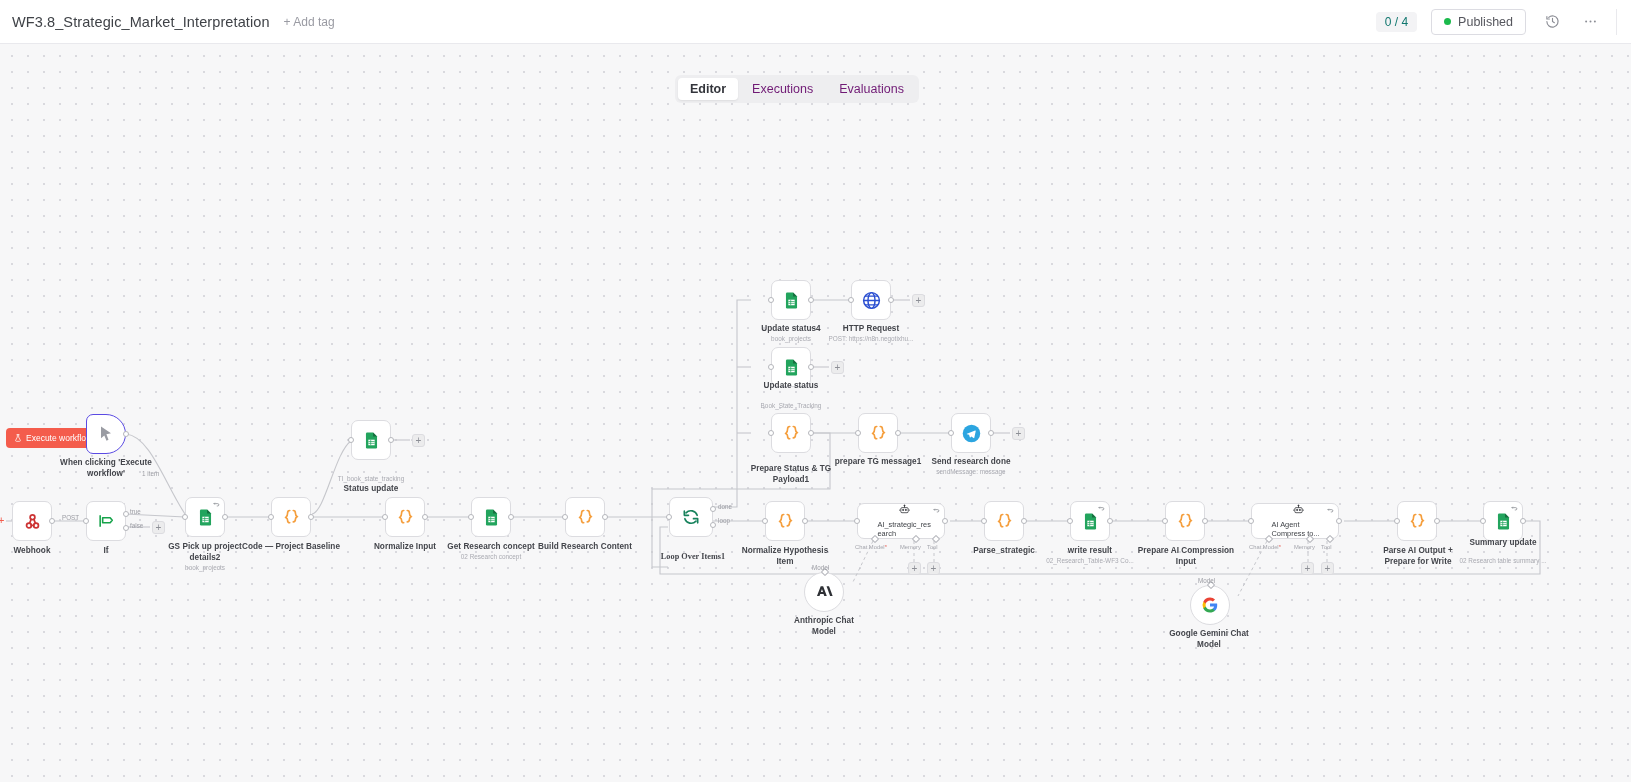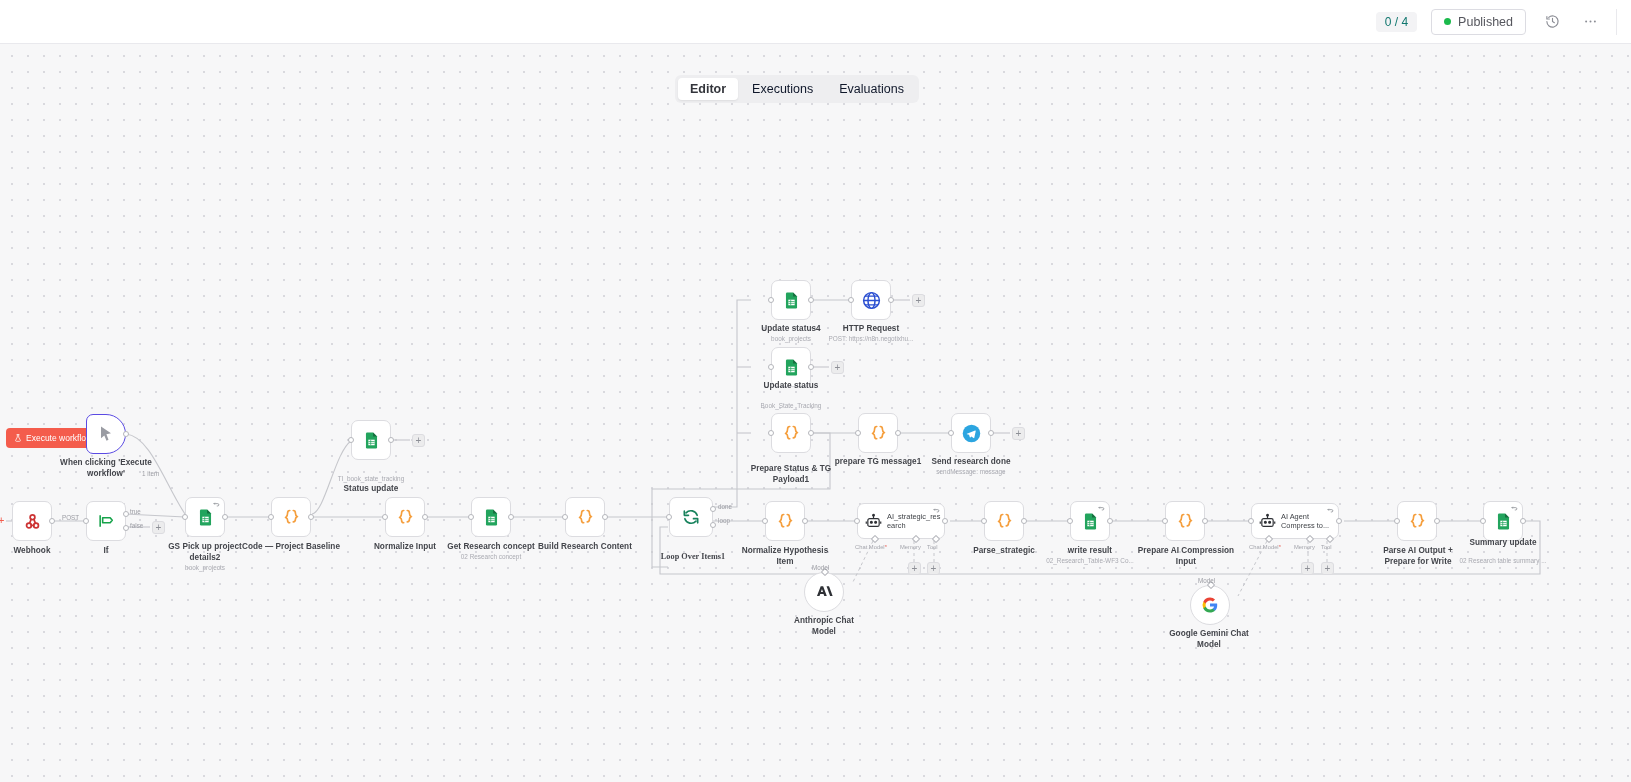--- a/index.html
+++ b/index.html
@@ -52,41 +52,41 @@
 
   
   .tabs {
     position: absolute; top: -9px; left: 675px;
     display: flex; align-items: center; gap: 2px;
     background: #eeeef0; border-radius: 6px; padding: 3px;
     z-index: 40;
     margin-top: 40px;
   }
   .tab {
-    font-size: 12.5px; color: #0f172a; padding: 4px 12px;
+    font-size: 12.5px; color: #701a75; padding: 4px 12px;
     border-radius: 4px; cursor: pointer; white-space: nowrap;
   }
   .tab.active { background: #fff; color: #33353b; font-weight: 600;
      box-shadow: 0 1px 2px rgba(0,0,0,.07); }
 
   
   .links { position: absolute; inset: 0; width: 1631px; height: 738px; }
 
   
   .node {
     position: absolute; background:#fff; border:1px solid #dcdce0;
     border-radius: 7px; display:flex; align-items:center; justify-content:center;
   }
   .node.square { width: 40px; height: 40px; }
   .node.trigger {
     width: 40px; height: 40px; border: 1.6px solid #5a4ae3;
     border-radius: 7px 20px 20px 7px;
   }
   .node.wide {
-    width: 88px; height: 36px; justify-content:flex-start; padding-left:7px; gap:5px;
+    width: 88px; height: 36px; justify-content:flex-start; padding-left:7px; gap:5px;flex-direction:column;
   }
   .node.loop { width: 44px; height: 40px; }
 
   .nlabel {
     position:absolute; text-align:center; font-size:8.2px; color:#43454b;
     font-weight:600; line-height:10.5px; letter-spacing:.05px;
     white-space: pre-line; pointer-events:none;
   }
   .nsub {
     position:absolute; text-align:center; font-size:6.4px; color:#a9aab1;
@@ -127,20 +127,24 @@
 
   
   .left-stub { position:absolute; color:#f45c4c; font-size:11px; }
 
   .ic { display:block; }
 </style>
 </head>
 <body>
 
 <div class="header">
+  <div class="hdr-left">
+    <div class="wf-title">WF3.8_Strategic_Market_Interpretation</div>
+    <div class="add-tag">+ Add tag</div>
+  </div>
   <div class="hdr-right">
     <div class="counter">0 / 4</div>
     <div class="published">
       <span class="dot-green"></span>
       <span>Published</span>
     </div>
     <div class="ic-btn">
       <svg class="ic" width="15" height="15" viewBox="0 0 24 24" fill="none" stroke="currentColor" stroke-width="1.8" stroke-linecap="round">
         <path d="M3 12a9 9 0 1 0 3-6.7"></path>
           <path d="M3 4v4h4"></path>

